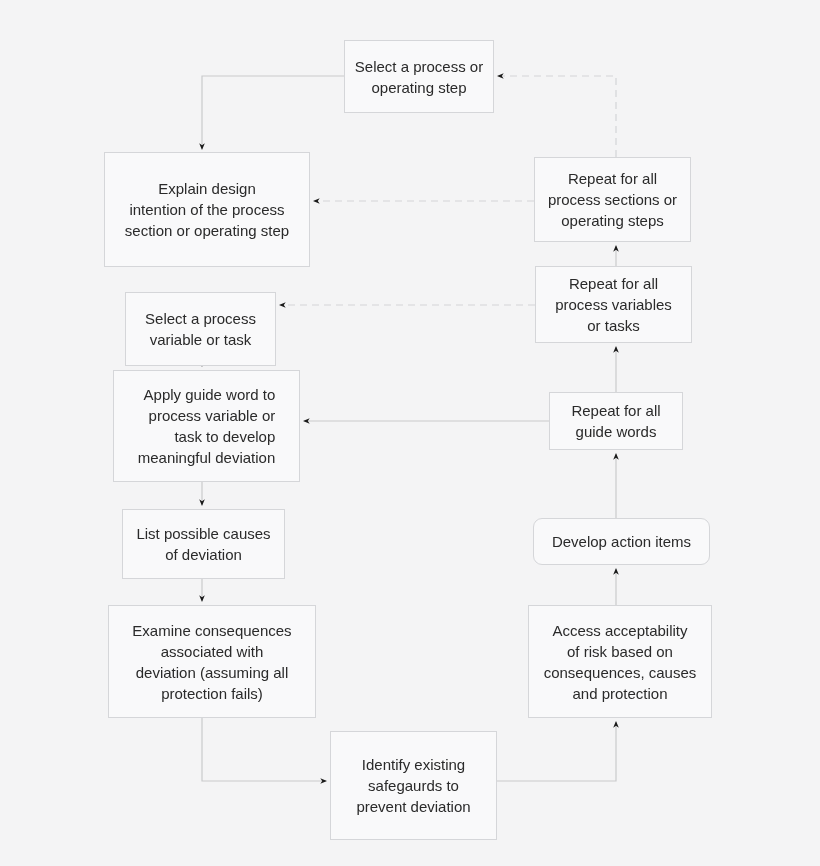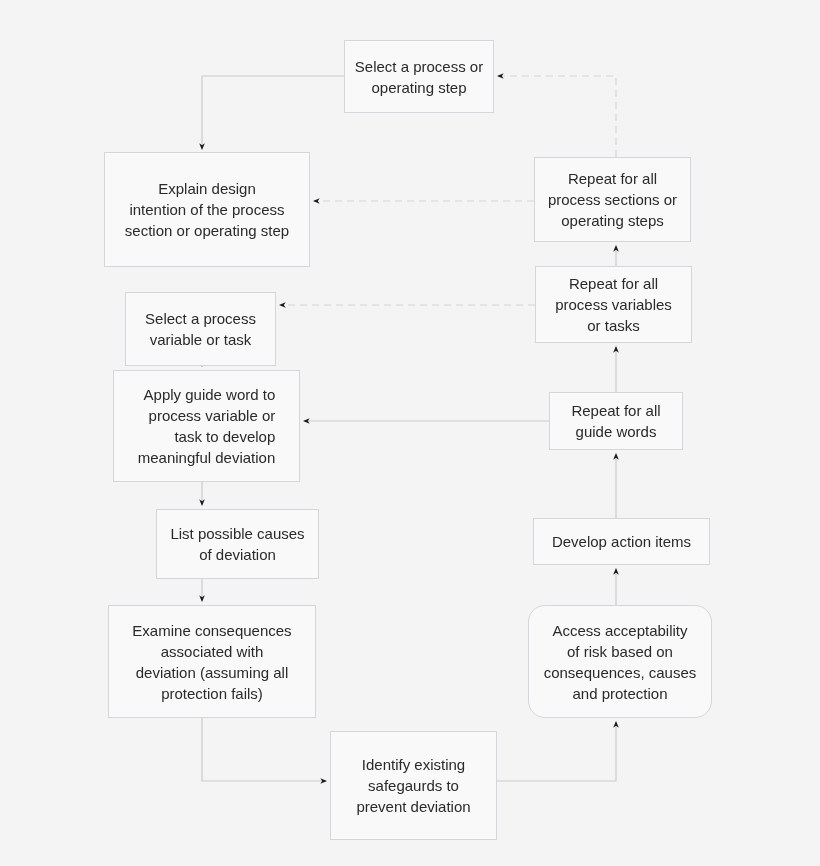--- a/index.html
+++ b/index.html
@@ -52,34 +52,34 @@
 operating step</div>
   <div class="node" style="left:104px;top:152px;width:206px;height:115px;">Explain design
 intention of the process
 section or operating step</div>
   <div class="node" style="left:125px;top:268px;width:151px;height:74px;margin-top:24px;">Select a process
 variable or task</div>
   <div class="node" style="left:113px;top:370px;width:187px;height:112px;text-align:right;">Apply guide word to
 process variable or
 task to develop
 meaningful deviation</div>
-  <div class="node" style="left:122px;top:509px;width:163px;height:70px;margin-left:34px;">List possible causes
+  <div class="node" style="left:122px;top:509px;width:163px;height:70px;">List possible causes
 of deviation</div>
   <div class="node" style="left:108px;top:605px;width:208px;height:113px;">Examine consequences
 associated with
 deviation (assuming all
 protection fails)</div>
   <div class="node" style="left:330px;top:731px;width:167px;height:109px;">Identify existing
 safegaurds to
 prevent deviation</div>
-  <div class="node" style="left:528px;top:605px;width:184px;height:113px;border-radius:17px;">Access acceptability
+  <div class="node" style="left:528px;top:605px;width:184px;height:113px;">Access acceptability
 of risk based on
 consequences, causes
 and protection</div>
-  <div class="node" style="left:533px;top:518px;width:177px;height:47px;">Develop action items</div>
+  <div class="node" style="left:533px;top:518px;width:177px;height:47px;border-radius:9px;">Develop action items</div>
   <div class="node" style="left:549px;top:392px;width:134px;height:58px;">Repeat for all
 guide words</div>
   <div class="node" style="left:535px;top:266px;width:157px;height:77px;">Repeat for all
 process variables
 or tasks</div>
   <div class="node" style="left:534px;top:157px;width:157px;height:85px;">Repeat for all
 process sections or
 operating steps</div>
 
 </div>

